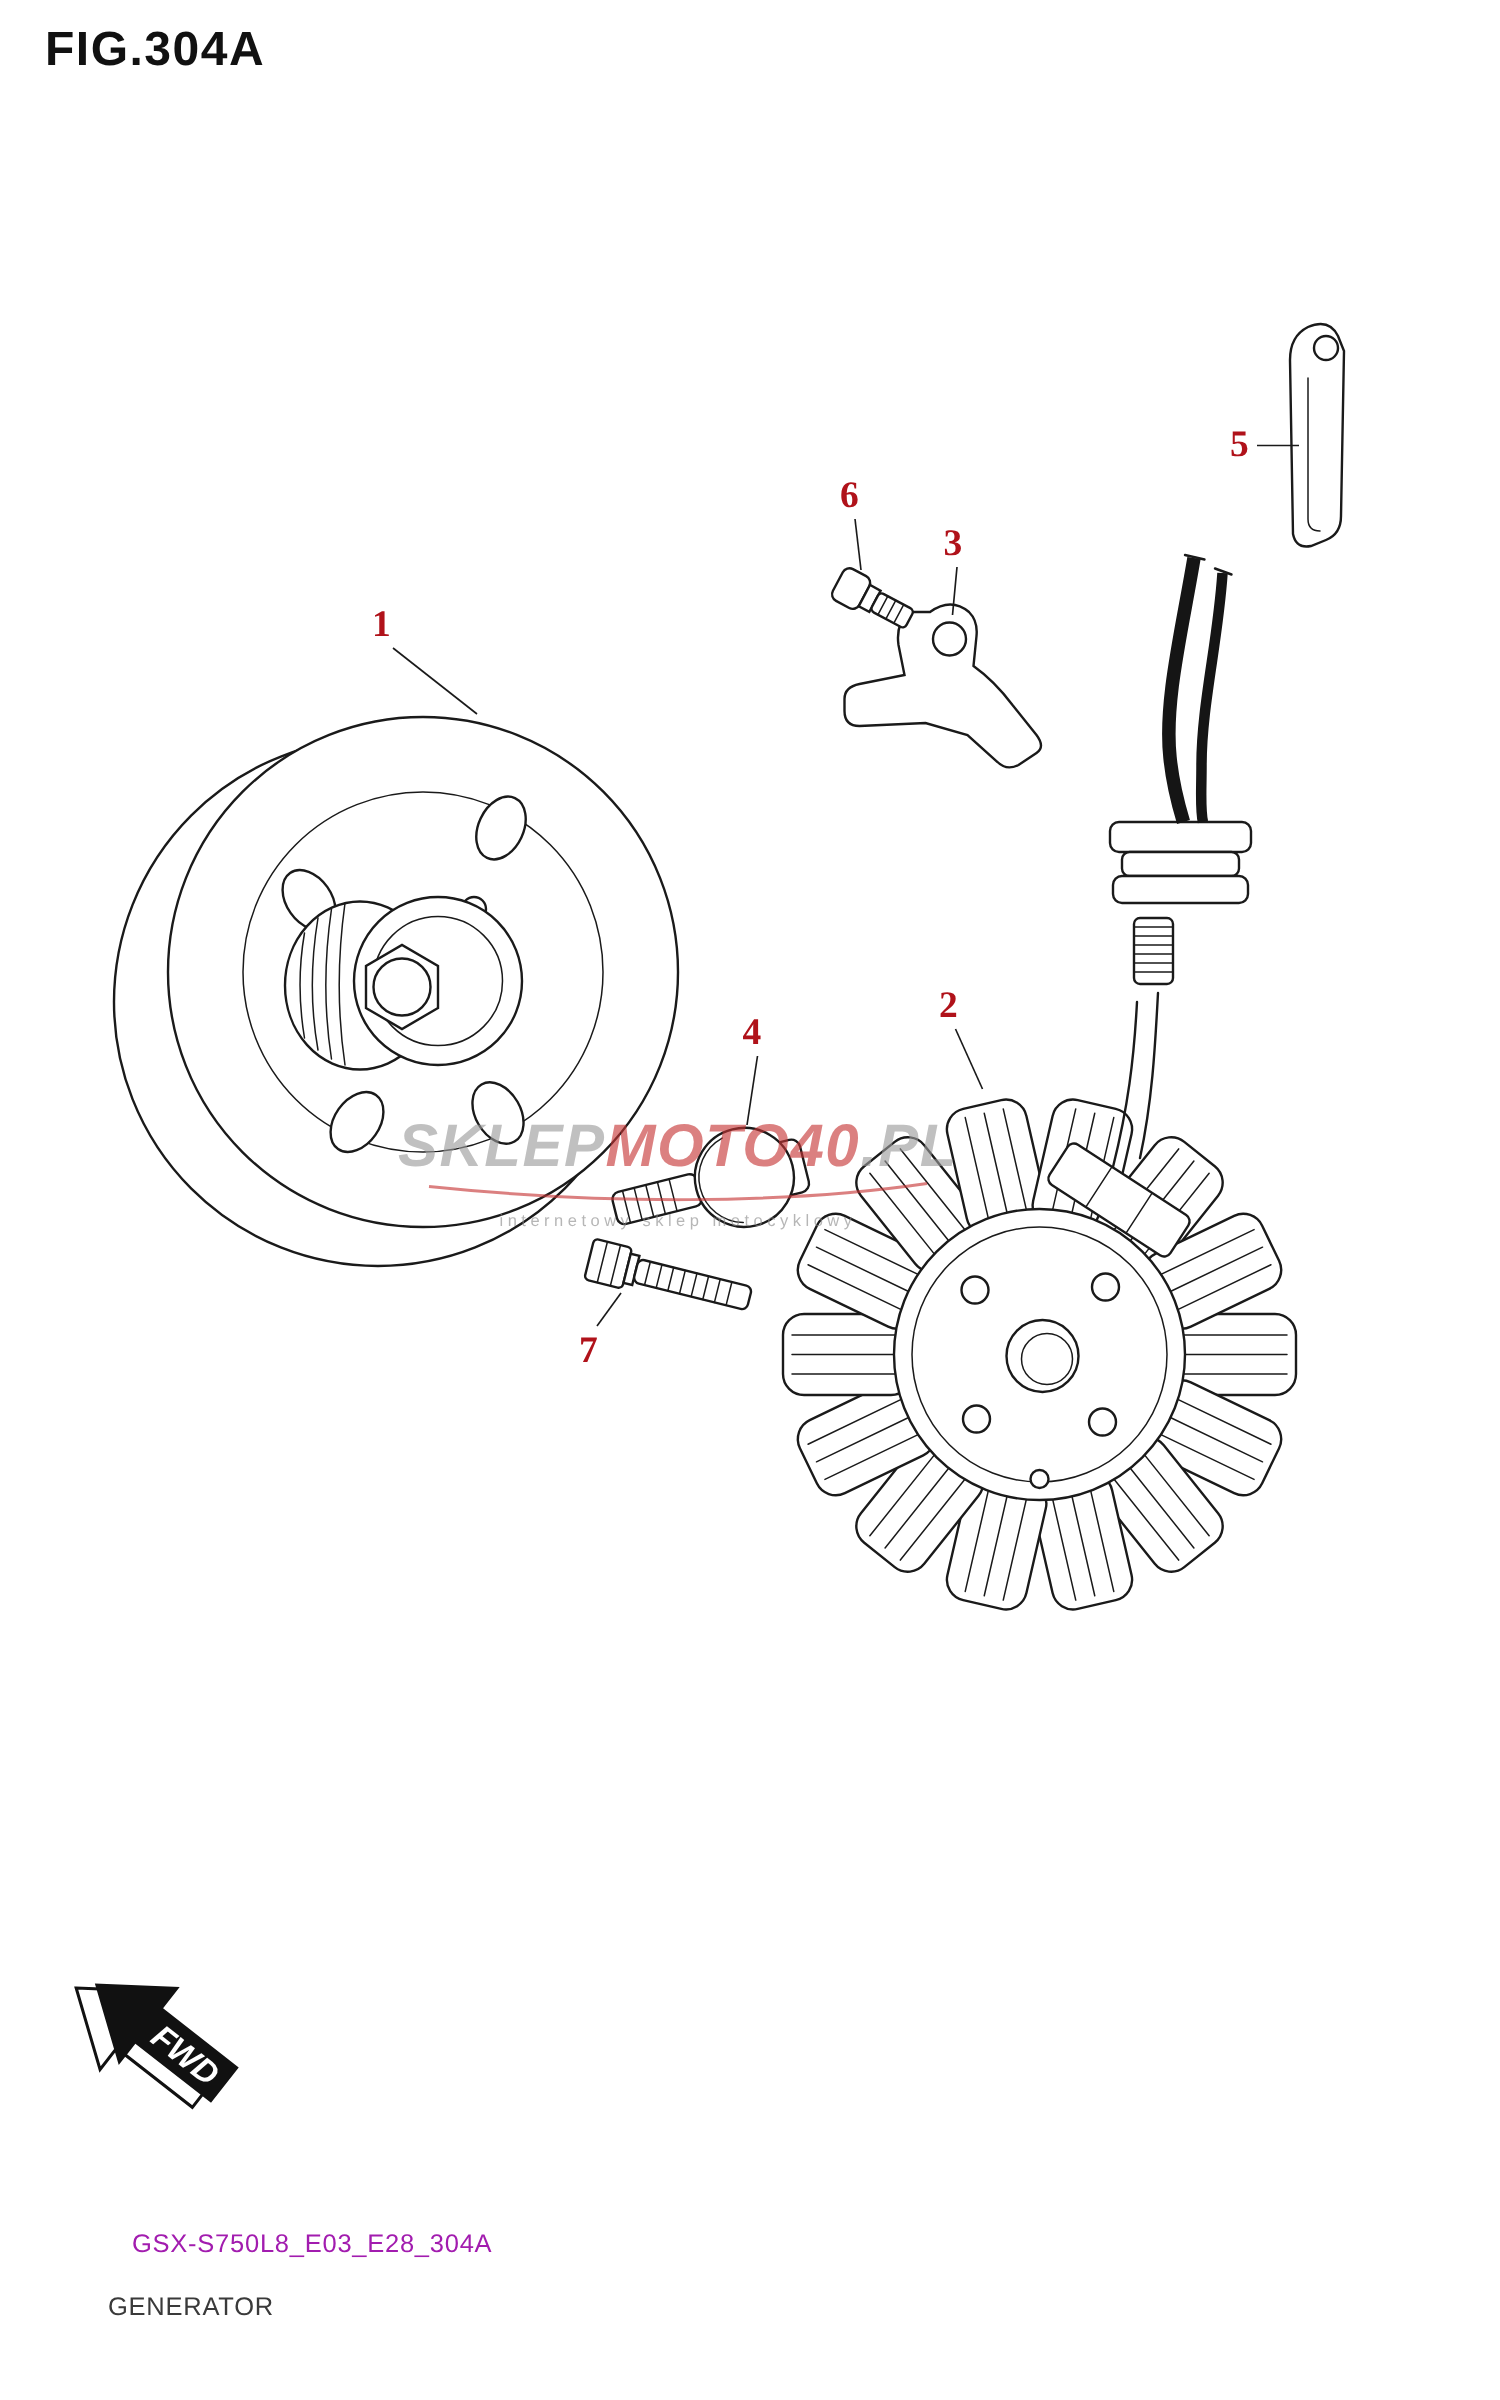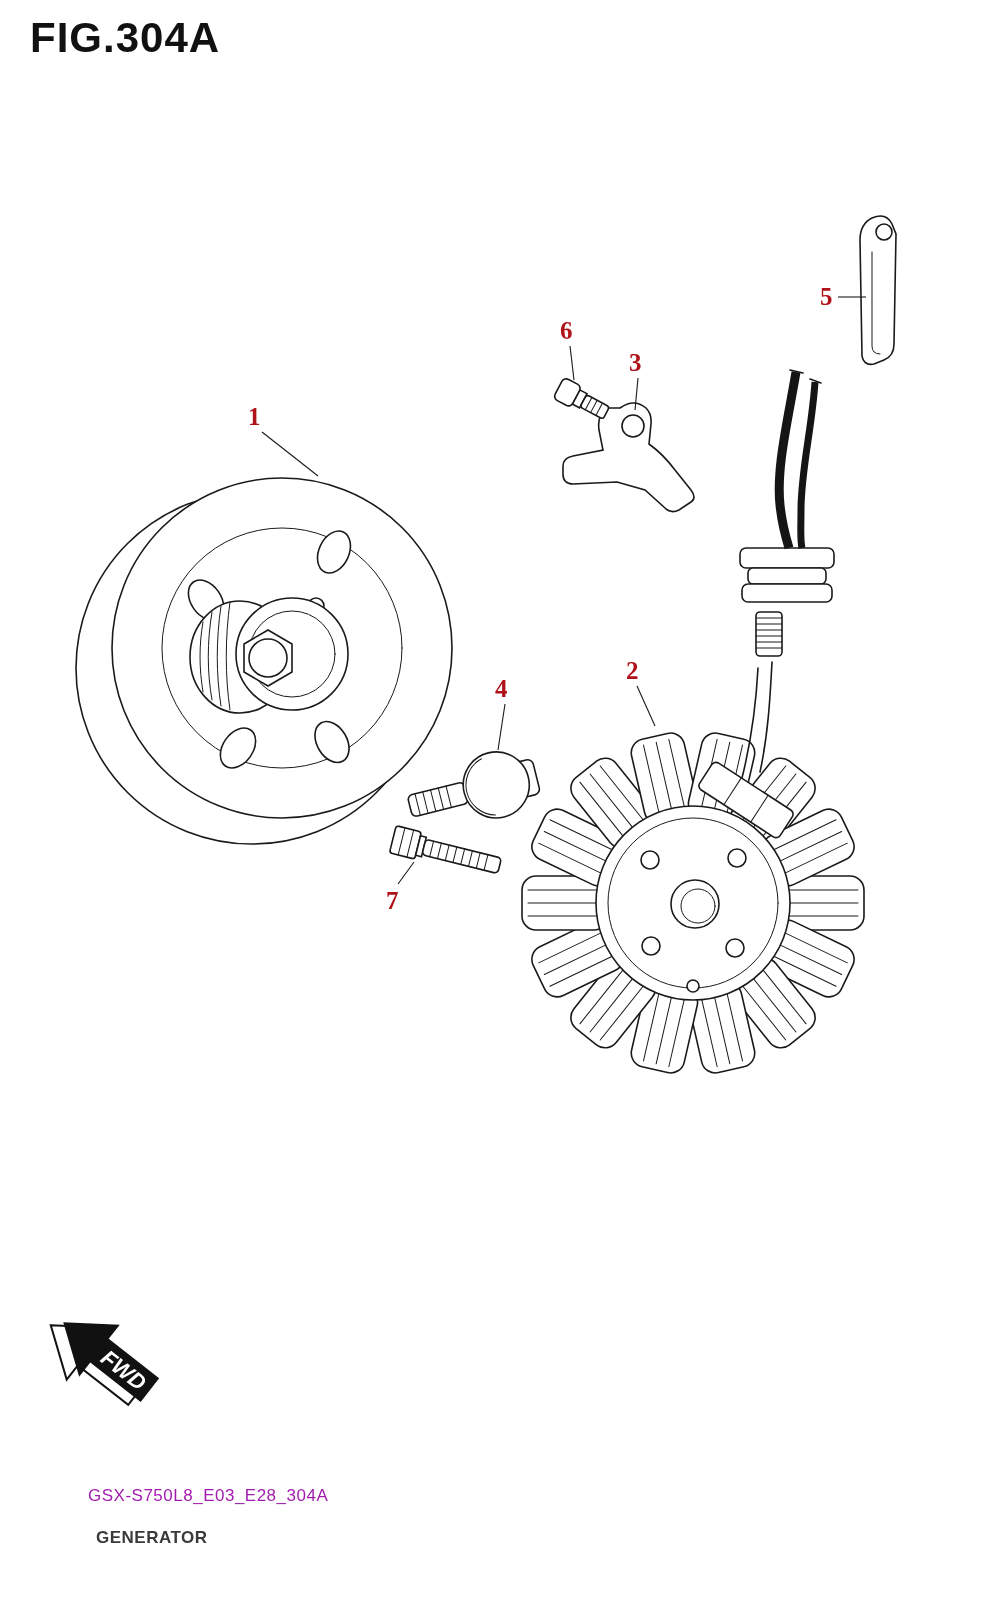--- a/index.html
+++ b/index.html
@@ -1,35 +1,35 @@
 <!DOCTYPE html>
 <html><head>
 <meta charset="utf-8">
 <style>
   html,body{margin:0;padding:0;background:#ffffff;}
   body{width:1000px;height:1600px;position:relative;overflow:hidden;
        font-family:"Liberation Sans",sans-serif;color:#111;}
   .page{position:absolute;inset:0;}
-  .fig-title{position:absolute;left:30px;top:14px;font-size:42px;font-weight:800;
+  .fig-title{position:absolute;left:30px;top:14px;font-size:32px;font-weight:800;
              letter-spacing:1px;color:#111;margin:0;}
   svg.canvas{position:absolute;left:0;top:0;}
   .shape{fill:#ffffff;stroke:#1a1a1a;stroke-width:1.6;}
   .ln{fill:none;stroke:#1a1a1a;stroke-width:1.6;stroke-linecap:round;}
   .thin{stroke-width:1;}
   .leader{fill:none;stroke:#1a1a1a;stroke-width:1.1;}
   .part-label{position:absolute;color:#b0121a;font-family:"Liberation Serif",serif;
               font-size:25px;font-weight:600;line-height:1;}
   .watermark{position:absolute;left:262px;top:742px;width:380px;text-align:center;
              opacity:.62;pointer-events:none;}
   .wm-line1{font-size:40px;font-weight:800;font-style:italic;letter-spacing:1px;white-space:nowrap;}
   .wm-gray{color:#9a9a9a;}
   .wm-red{color:#c63434;}
   .wm-sub{font-size:11px;letter-spacing:3px;color:#8a8a8a;margin-top:2px;}
   .footer-code{position:absolute;left:88px;top:1486px;font-size:17px;color:#a21caf;letter-spacing:.5px;}
-  .footer-name{position:absolute;left:96px;top:1528px;font-size:17px;color:#3a3a3a;letter-spacing:.5px;font-weight:bold;}
+  .footer-name{position:absolute;left:72px;top:1528px;font-size:17px;color:#3a3a3a;letter-spacing:.5px;}
   .fwd-text{font-size:22px;font-weight:bold;font-style:italic;fill:#ffffff;}
 </style>
 </head>
 <body>
 
 <div class="page">
 
   <h1 class="fig-title">FIG.304A</h1>
 
   <svg class="canvas" width="1000" height="1600" viewBox="0 0 1000 1600">
@@ -180,17 +180,26 @@
   </svg>
 
   <div class="part-label" style="left:248px;top:404px;">1</div>
   <div class="part-label" style="left:626px;top:658px;">2</div>
   <div class="part-label" style="left:629px;top:350px;">3</div>
   <div class="part-label" style="left:495px;top:676px;">4</div>
   <div class="part-label" style="left:820px;top:284px;">5</div>
   <div class="part-label" style="left:560px;top:318px;">6</div>
   <div class="part-label" style="left:386px;top:888px;">7</div>
 
+  <div class="watermark">
+    <div class="wm-line1">
+      <span class="wm-gray">SKLEP</span><span class="wm-red">MOTO40</span><span class="wm-gray">.PL</span>
+    </div>
+    <svg width="340" height="14">
+      <path d="M4,4 C120,16 240,16 336,2" stroke="#c63434" stroke-width="2" fill="none"></path>
+    </svg>
+    <div class="wm-sub">internetowy sklep motocyklowy</div>
+  </div>
 
   <div class="footer-code">GSX-S750L8_E03_E28_304A</div>
   <div class="footer-name">GENERATOR</div>
 
 </div>
 
 </body></html>

